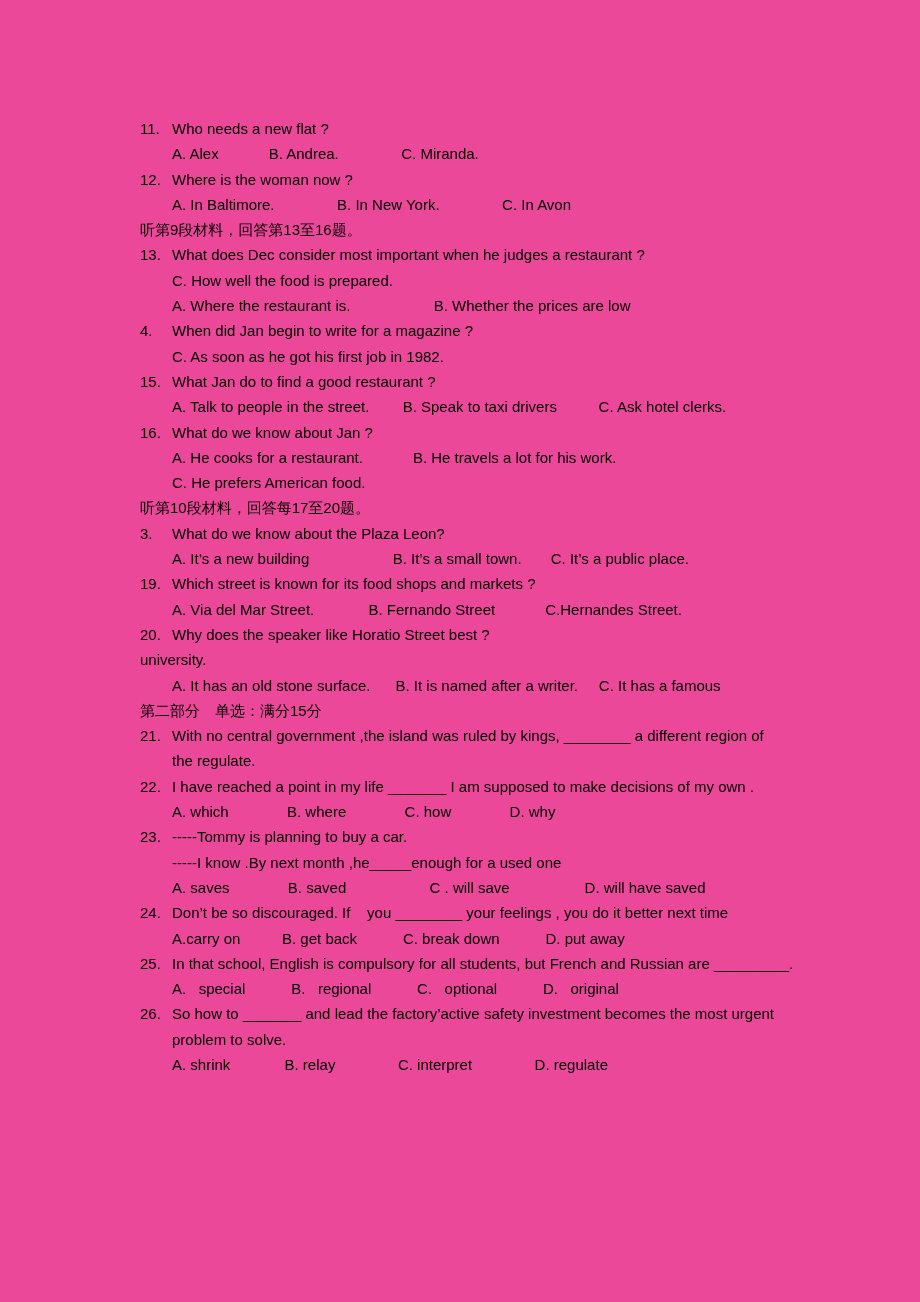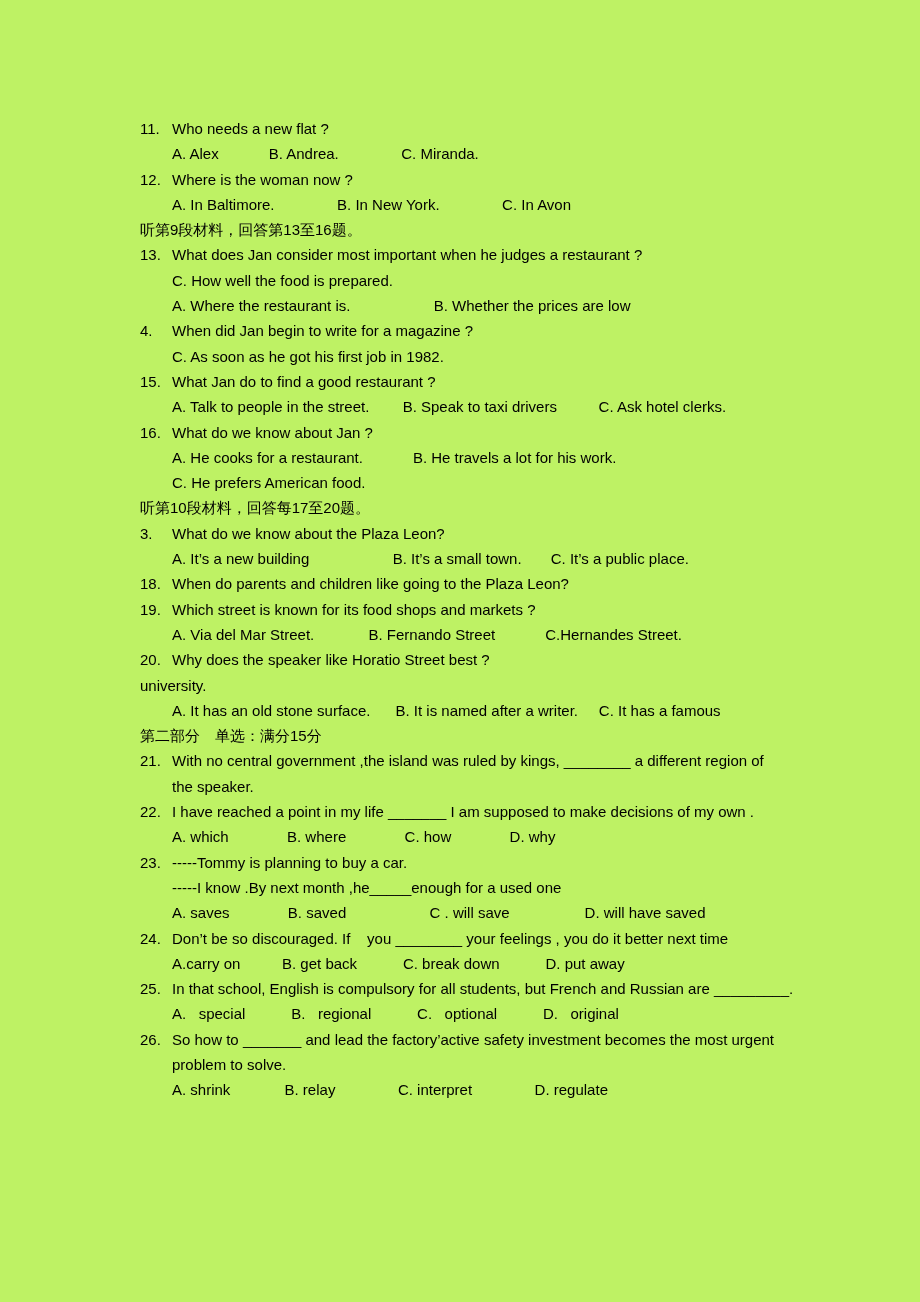--- a/index.html
+++ b/index.html
@@ -4,21 +4,21 @@
 <style>
   html, body {
     margin: 0;
     padding: 0;
     background: #ffffff;
   }
   .page {
     position: relative;
     width: 920px;
     height: 1302px;
-    background: #bef264;
+    background: #ec4899;
     overflow: hidden;
     box-sizing: border-box;
     padding: 116px 40px 0 140px;
     font-family: "Liberation Sans", sans-serif;
     font-size: 15px;
     color: #000000;
   }
   .line {
     white-space: pre;
     line-height: 25.3px;
@@ -34,42 +34,41 @@
 </style>
 </head>
 <body>
 
 <div class="page">
     <div class="line"><span class="qnum">11.</span><span>Who needs a new flat ?</span></div>
     <div class="line ind"><span>A. Alex            B. Andrea.               C. Miranda.</span></div>
     <div class="line"><span class="qnum">12.</span><span>Where is the woman now ?</span></div>
     <div class="line ind"><span>A. In Baltimore.               B. In New York.               C. In Avon</span></div>
     <div class="line"><span>听第9段材料，回答第13至16题。</span></div>
-    <div class="line"><span class="qnum">13.</span><span>What does Jan consider most important when he judges a restaurant ?</span></div>
+    <div class="line"><span class="qnum">13.</span><span>What does Dec consider most important when he judges a restaurant ?</span></div>
     <div class="line ind"><span>C. How well the food is prepared.</span></div>
     <div class="line ind"><span>A. Where the restaurant is.                    B. Whether the prices are low</span></div>
     <div class="line"><span class="qnum">4.</span><span>When did Jan begin to write for a magazine ?</span></div>
     <div class="line ind"><span>C. As soon as he got his first job in 1982.</span></div>
     <div class="line"><span class="qnum">15.</span><span>What Jan do to find a good restaurant ?</span></div>
     <div class="line ind"><span>A. Talk to people in the street.        B. Speak to taxi drivers          C. Ask hotel clerks.</span></div>
     <div class="line"><span class="qnum">16.</span><span>What do we know about Jan ?</span></div>
     <div class="line ind"><span>A. He cooks for a restaurant.            B. He travels a lot for his work.</span></div>
     <div class="line ind"><span>C. He prefers American food.</span></div>
     <div class="line"><span>听第10段材料，回答每17至20题。</span></div>
     <div class="line"><span class="qnum">3.</span><span>What do we know about the Plaza Leon?</span></div>
     <div class="line ind"><span>A. It’s a new building                    B. It’s a small town.       C. It’s a public place.</span></div>
-    <div class="line"><span class="qnum">18.</span><span>When do parents and children like going to the Plaza Leon?</span></div>
     <div class="line"><span class="qnum">19.</span><span>Which street is known for its food shops and markets ?</span></div>
     <div class="line ind"><span>A. Via del Mar Street.             B. Fernando Street            C.Hernandes Street.</span></div>
     <div class="line"><span class="qnum">20.</span><span>Why does the speaker like Horatio Street best ?</span></div>
     <div class="line"><span>university.</span></div>
     <div class="line ind"><span>A. It has an old stone surface.      B. It is named after a writer.     C. It has a famous</span></div>
     <div class="line"><span>第二部分　单选：满分15分</span></div>
     <div class="line"><span class="qnum">21.</span><span>With no central government ,the island was ruled by kings, ________ a different region of</span></div>
-    <div class="line ind"><span>the speaker.</span></div>
+    <div class="line ind"><span>the regulate.</span></div>
     <div class="line"><span class="qnum">22.</span><span>I have reached a point in my life _______ I am supposed to make decisions of my own .</span></div>
     <div class="line ind"><span>A. which              B. where              C. how              D. why</span></div>
     <div class="line"><span class="qnum">23.</span><span>-----Tommy is planning to buy a car.</span></div>
     <div class="line ind"><span>-----I know .By next month ,he_____enough for a used one</span></div>
     <div class="line ind"><span>A. saves              B. saved                    C . will save                  D. will have saved</span></div>
     <div class="line"><span class="qnum">24.</span><span>Don’t be so discouraged. If    you ________ your feelings , you do it better next time</span></div>
     <div class="line ind"><span>A.carry on          B. get back           C. break down           D. put away</span></div>
     <div class="line"><span class="qnum">25.</span><span>In that school, English is compulsory for all students, but French and Russian are _________.</span></div>
     <div class="line ind"><span>A.   special           B.   regional           C.   optional           D.   original</span></div>
     <div class="line"><span class="qnum">26.</span><span>So how to _______ and lead the factory’active safety investment becomes the most urgent</span></div>

